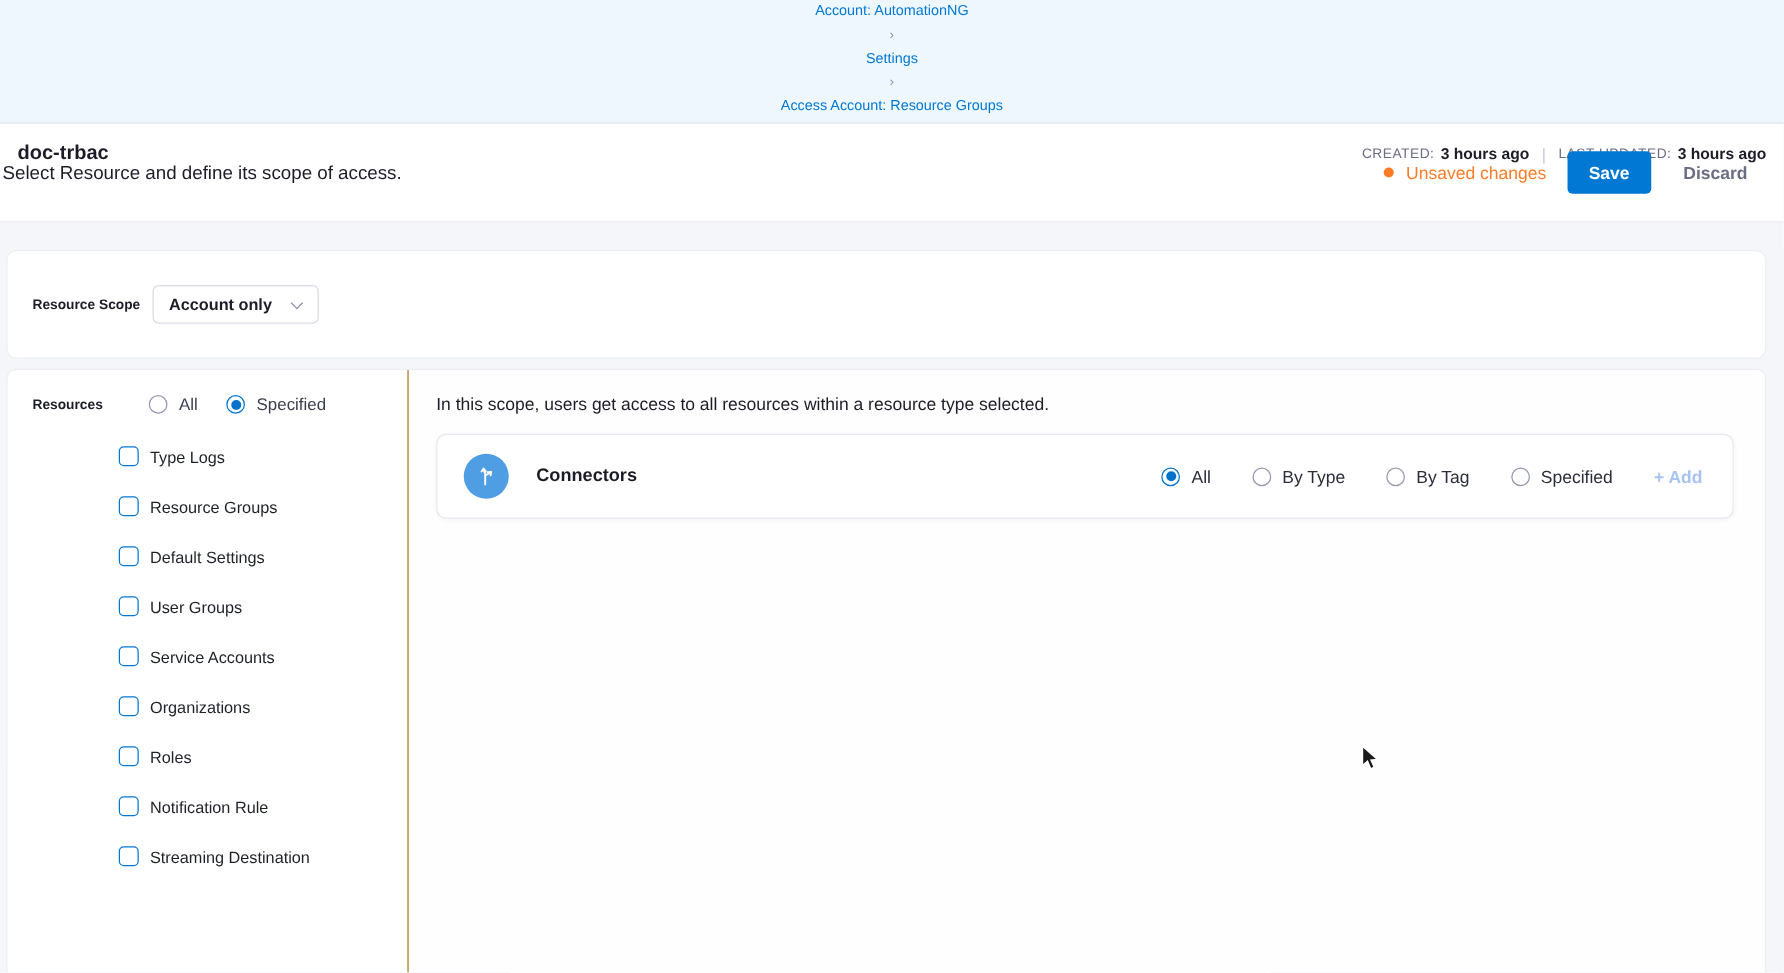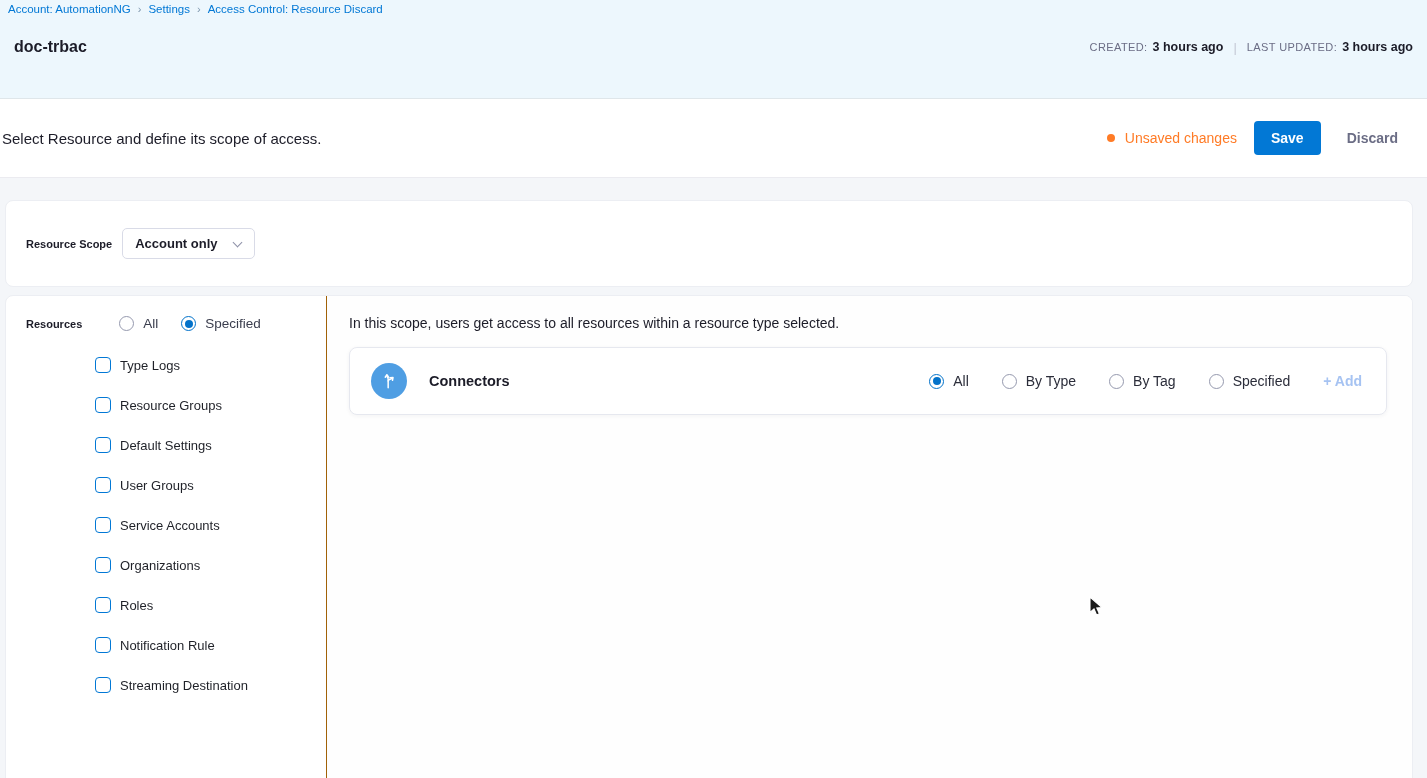--- a/index.html
+++ b/index.html
@@ -14,21 +14,21 @@
 
   
   .page-header {
     background:#edf7fd;
     border-bottom:1px solid #dfe6ea;
     height:99px;
   }
   .breadcrumb {
     padding:3px 8px 0 8px;
     font-size:11.5px;
-    display:flex; align-items:center; gap:7px;
+    display:flex; align-items:center; gap:7px;flex-direction:column;
   }
   .breadcrumb a { color:#0278d5; text-decoration:none; cursor:pointer; }
   .crumb-sep { color:#7d96ad; font-size:11px; }
   .title-row {
     display:flex; align-items:center;
     padding:0 14px 0 14px;
     margin-top:23px;
   }
   .page-title { font-size:16px; font-weight:600; color:#1c1c28; }
   .meta { margin-left:auto; display:flex; align-items:center; font-size:12px; }
@@ -172,21 +172,21 @@
 </style>
 </head>
 <body>
 
 <div class="page-header">
   <div class="breadcrumb" id="breadcrumb">
       <a>Account: AutomationNG</a>
       <span class="crumb-sep">›</span>
       <a>Settings</a>
       <span class="crumb-sep">›</span>
-      <a>Access Control: Resource Discard</a>
+      <a>Access Account: Resource Groups</a>
     </div>
   <div class="title-row">
     <div class="page-title">doc-trbac</div>
     <div class="meta">
       <span class="meta-label">CREATED:</span>
       <span class="meta-value">3 hours ago</span>
       <span class="meta-sep">|</span>
       <span class="meta-label">LAST UPDATED:</span>
       <span class="meta-value">3 hours ago</span>
     </div>

